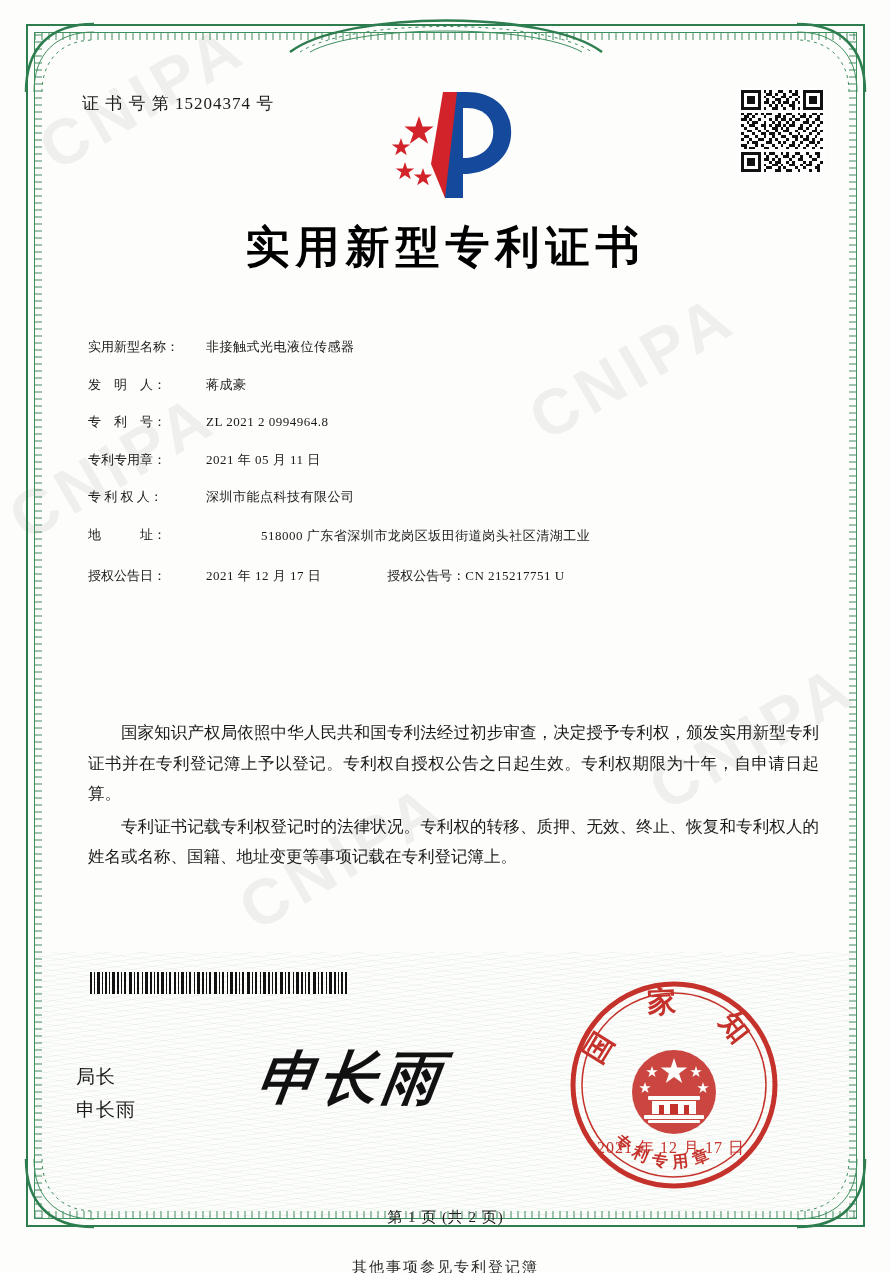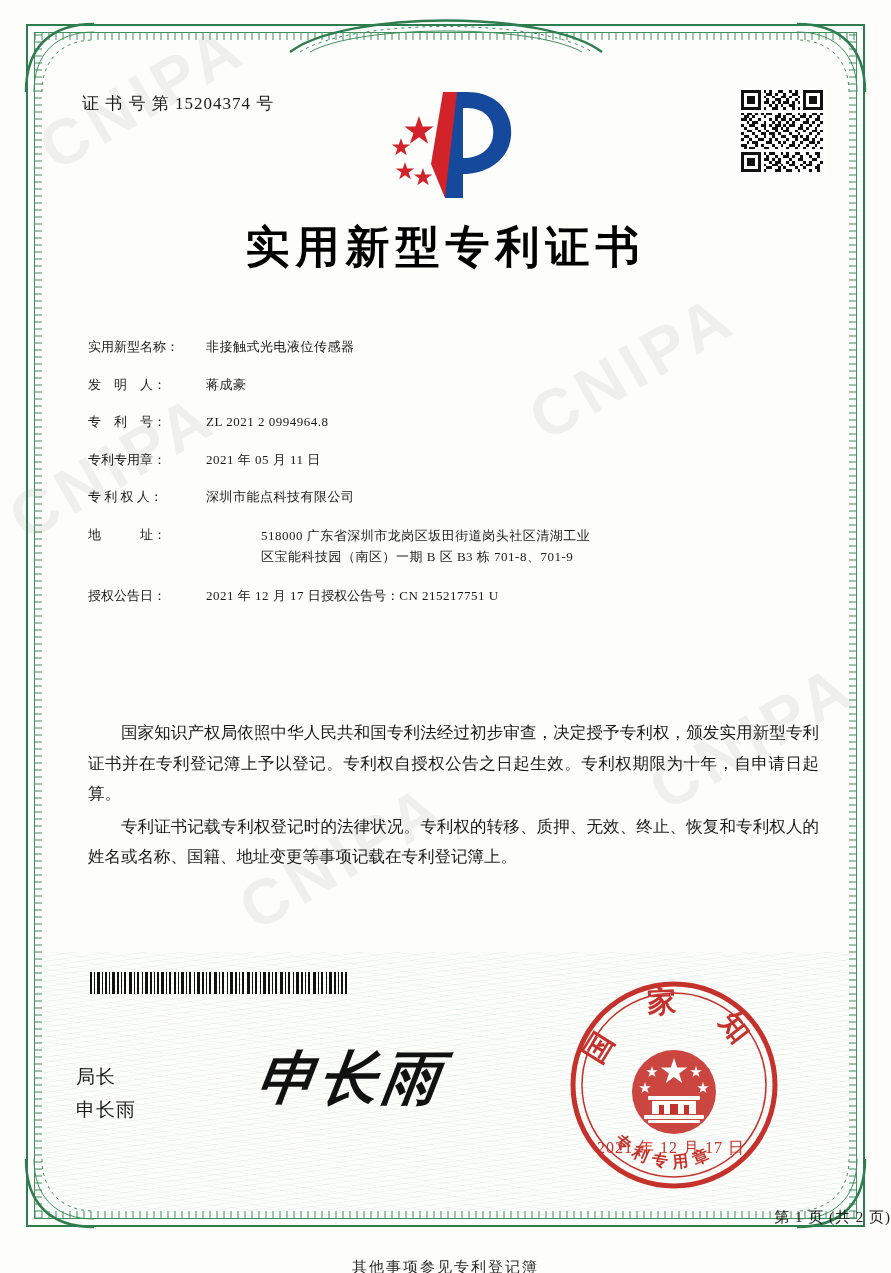--- a/index.html
+++ b/index.html
@@ -155,20 +155,21 @@
     width: 118px;
     flex: 0 0 118px;
     letter-spacing: 0;
   }
   .val { letter-spacing: .5px; }
   .row.addr { white-space: normal; justify-content: space-between; }
   .row.addr .val { width: 560px; line-height: 1.6; }
 
   .row.pub { margin-bottom: 6px; }
   .pub-right {
+    margin-left: 66px;
     text-align: right;
   }
 
   
   .paras {
     position: absolute;
     left: 88px;
     right: 72px;
     top: 718px;
     font-size: 16.5px;
@@ -235,21 +236,21 @@
     font-size: 16px;
     color: #c5322b;
     letter-spacing: 1px;
     white-space: nowrap;
   }
   .page-foot {
     position: absolute;
     left: 0;
     right: 0;
     top: 1208px;
-    text-align: right;
+    text-align: center;
     font-size: 15px;
     letter-spacing: 1px;
   }
   .bottom-cut {
     position: absolute;
     left: 0;
     right: 0;
     top: 1258px;
     text-align: center;
     font-size: 15px;
@@ -569,21 +570,20 @@
 
     <div class="row">
       <span class="lbl">专 利 权 人：</span>
       <span class="val">深圳市能点科技有限公司</span>
     </div>
 
     <div class="row addr">
       <span class="lbl">地　　　址：</span>
       <span class="val">
         <span>518000 广东省深圳市龙岗区坂田街道岗头社区清湖工业</span><br>
-        <span>区宝能科技园（南区）一期 B 区 B3 栋 701-8、701-9</span>
       </span>
     </div>
 
     <div class="row pub">
       <span class="lbl">授权公告日：</span>
       <span class="val">2021 年 12 月 17 日</span>
       <span class="pub-right">授权公告号：</span>
       <span class="val">CN 215217751 U</span>
     </div>
   </div>

